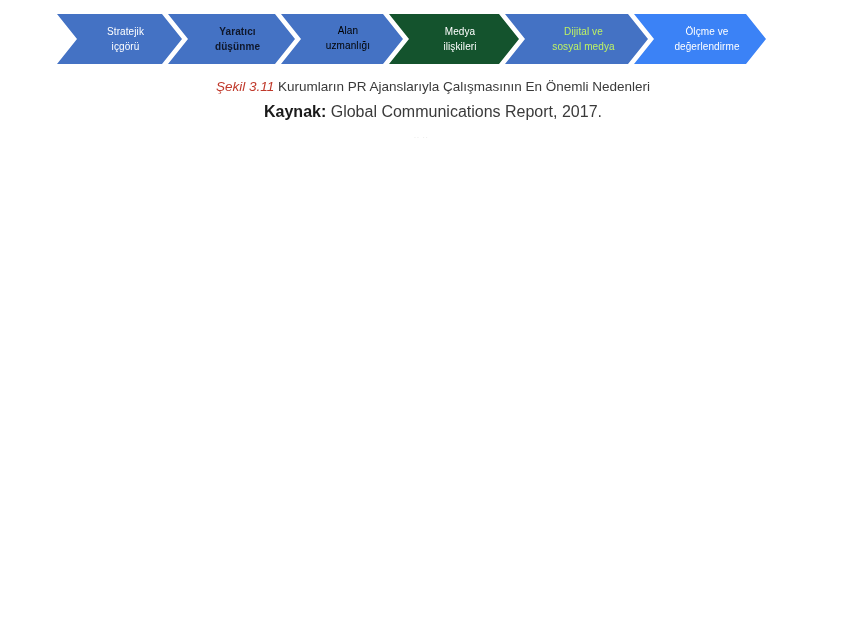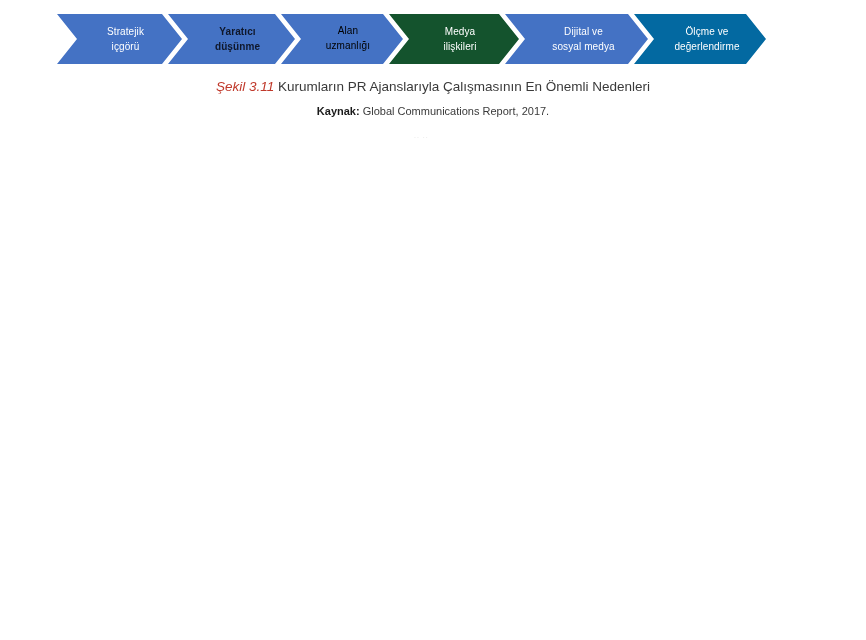--- a/index.html
+++ b/index.html
@@ -77,21 +77,21 @@
   }
   #figure-caption .fig-number {
     color: #c0392b;
     font-style: italic;
   }
   #figure-caption .fig-title {
     color: #3a3a3a;
   }
   #source-caption {
     top: 103px;
-    font-size: 11px;
+    font-size: 16px;
     line-height: 17px;
   }
   #source-caption .src-label {
     font-weight: bold;
     color: #1a1a1a;
   }
   #source-caption .src-text {
     color: #3a3a3a;
   }
 
@@ -124,25 +124,25 @@
   </div>
 
   <div class="chevron chev-2" style="background: rgb(68, 114, 196); color: #000000;">
     <span class="chev-label"><span>Alan</span><br><span>uzmanlığı</span></span>
   </div>
 
   <div class="chevron chev-3" style="background: #14532d; color: rgb(255, 255, 255); align-items: center;">
     <span class="chev-label"><span>Medya</span><br><span>ilişkileri</span></span>
   </div>
 
-  <div class="chevron chev-4" style="background: rgb(68, 114, 196); color: #ffffff;">
+  <div class="chevron chev-4" style="background: rgb(68, 114, 196); color: #bef264;">
     <span class="chev-label"><span>Dijital ve</span><br><span>sosyal medya</span></span>
   </div>
 
-  <div class="chevron chev-5" style="background: #0369a1; color: rgb(255, 255, 255);">
+  <div class="chevron chev-5" style="background: #3b82f6; color: rgb(255, 255, 255);">
     <span class="chev-label"><span>Ölçme ve</span><br><span>değerlendirme</span></span>
   </div>
 
 </div>
 
 <div class="caption" id="figure-caption">
   <span class="fig-number" style="color: rgb(192, 57, 43);">Şekil 3.11</span><span> </span><span class="fig-title" style="color: rgb(58, 58, 58);">Kurumların PR Ajanslarıyla Çalışmasının En Önemli Nedenleri</span>
 </div>
 
 <div class="caption" id="source-caption">

